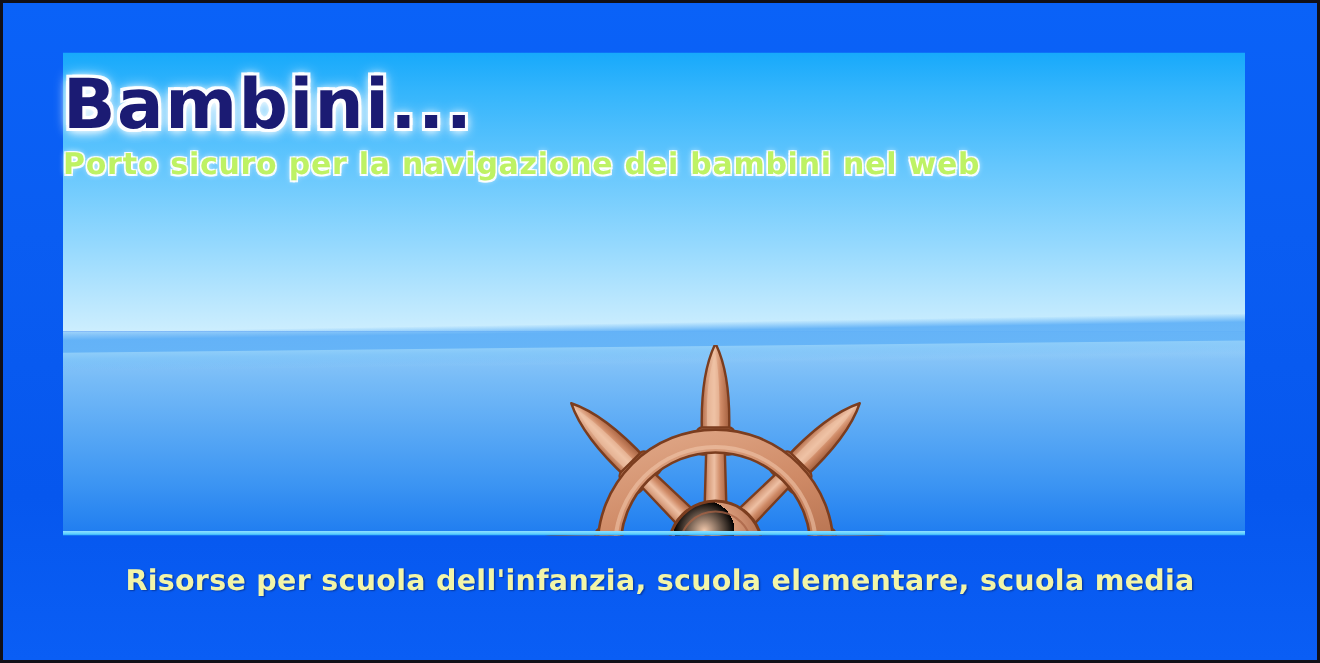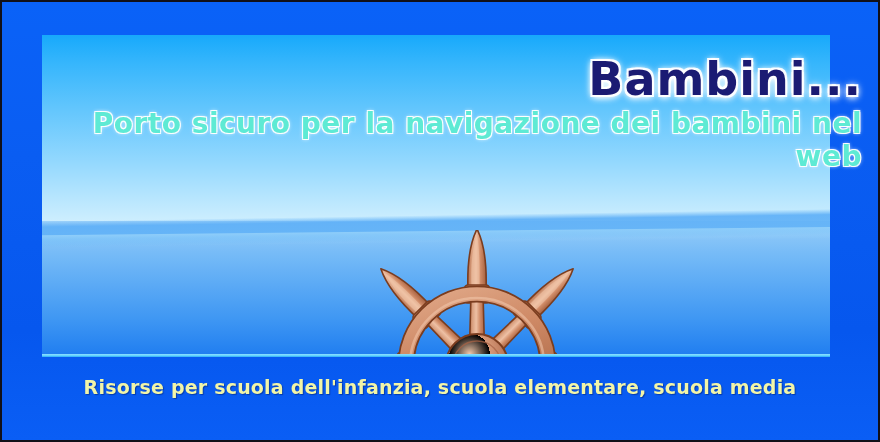--- a/index.html
+++ b/index.html
@@ -104,23 +104,23 @@
     top: 195px;
     width: 330px;
     height: 200px;
   }
   .wheel svg { display: block; width: 330px; height: 200px; }
 
   
   .titles {
     position: absolute;
     left: 40px;
-    top: 48px;
+    top: 38px;
     width: 820px;
-    text-align: right;
+    text-align: left;
     pointer-events: none;
   }
   .title-line1,
   .title-line2 {
     color: #1b1b73;
     font-family: "DejaVu Sans", sans-serif;
     font-weight: bold;
     letter-spacing: 1px;
     line-height: 1.02;
     text-shadow:
@@ -134,24 +134,24 @@
   }
   .title-line1 {
     font-size: 46px;
     margin: 6px 0 0 0;
   }
   .title-line2 {
     font-size: 52px;
     margin: -2px 0 0 0;
   }
   .subtitle {
-    color: #5eead4;
+    color: #bef264;
     font-family: "DejaVu Sans", sans-serif;
     font-weight: bold;
-    font-size: 28px;
+    font-size: 20px;
     letter-spacing: .5px;
     margin: 4px 0 0 0;
     text-shadow:
        0 0 4px #ffffff,
        1px 1px 0 rgba(255,255,255,.9),
       -1px 1px 0 rgba(255,255,255,.9),
        1px -1px 0 rgba(255,255,255,.9),
       -1px -1px 0 rgba(255,255,255,.9);
   }
 

